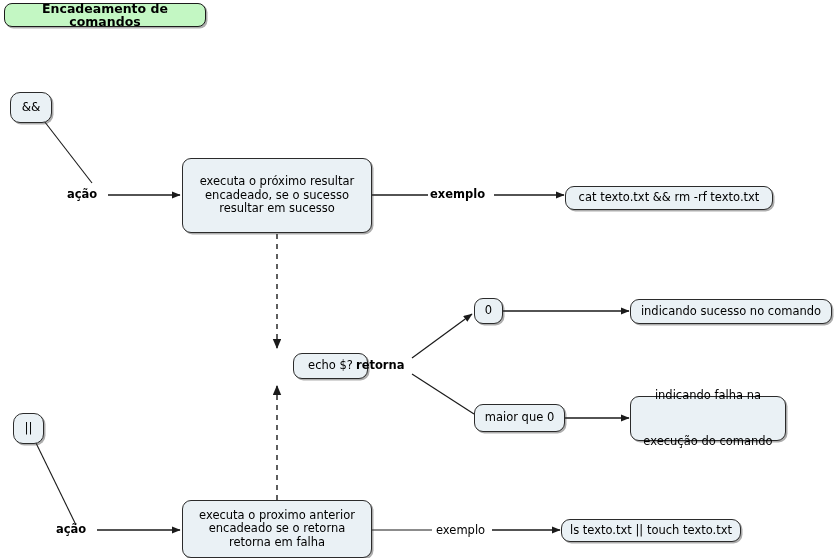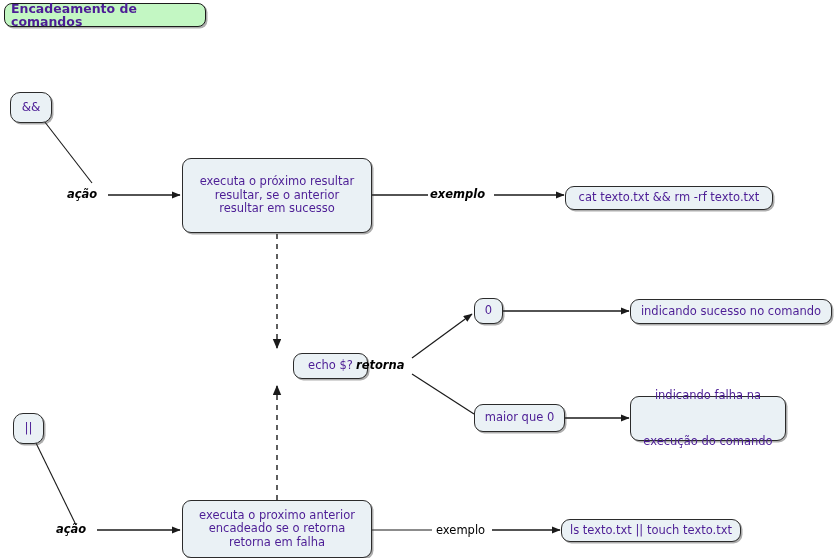--- a/index.html
+++ b/index.html
@@ -25,21 +25,22 @@
   }
   .node {
     position: absolute;
     box-sizing: border-box;
     background: #eaf1f5;
     border: 1px solid #2b2b2b;
     border-radius: 9px;
     display: flex;
     align-items: center;
     justify-content: center;
-    color: #4c1d95;
+    text-align: center;
+    color: #000000;
     font-size: 11.5px;
     line-height: 13.5px;
     box-shadow: 1.5px 1.5px 0 rgba(60,60,60,0.42);
     padding: 2px 6px;
   }
   .node.title-node {
     background: #c3f7c3;
     border: 1px solid #1c1c1c;
     border-radius: 8px;
     font-weight: bold;
@@ -50,21 +51,21 @@
     border-radius: 10px;
     font-size: 12px;
   }
   .edge-label {
     position: absolute;
     color: #000000;
     font-size: 11.5px;
     line-height: 12px;
     white-space: nowrap;
   }
-  .edge-label.bold { font-weight: bold; font-style: italic; }
+  .edge-label.bold { font-weight: bold; }
 </style>
 </head>
 <body>
 
 <div id="canvas">
 
   <svg id="wires" viewBox="0 0 837 558">
     <defs>
       <marker id="ah" markerWidth="10" markerHeight="10" refX="8.4" refY="3.6" orient="auto" markerUnits="userSpaceOnUse">
         <path d="M0,0 L9,3.6 L0,7.2 z" fill="#1a1a1a"></path>
@@ -104,21 +105,21 @@
 
     <path d="M492,530 L560,530" stroke="#1a1a1a" stroke-width="1.3" fill="none" marker-end="url(#ah)"></path>
   </svg>
 
   <div class="node title-node" style="left:4px; top:3px; width:202px; height:24px;">Encadeamento de comandos</div>
 
   <div class="node op-node" style="left:10px; top:92px; width:42px; height:31px;">&amp;&amp;</div>
 
   <div class="node" style="left:182px; top:158px; width:190px; height:75px; flex-direction:column;">
     <span>executa o próximo resultar</span>
-    <span>resultar, se o anterior</span>
+    <span>encadeado, se o sucesso</span>
     <span>resultar em sucesso</span>
   </div>
 
   <div class="node" style="left:565px; top:186px; width:208px; height:24px;">cat texto.txt &amp;&amp; rm -rf texto.txt</div>
 
   <div class="node" style="left:245px; top:353px; width:75px; height:26px;margin-left:48px;">echo $?</div>
 
   <div class="node" style="left:474px; top:298px; width:29px; height:26px;">0</div>
 
   <div class="node" style="left:474px; top:404px; width:91px; height:28px;">maior que 0</div>

